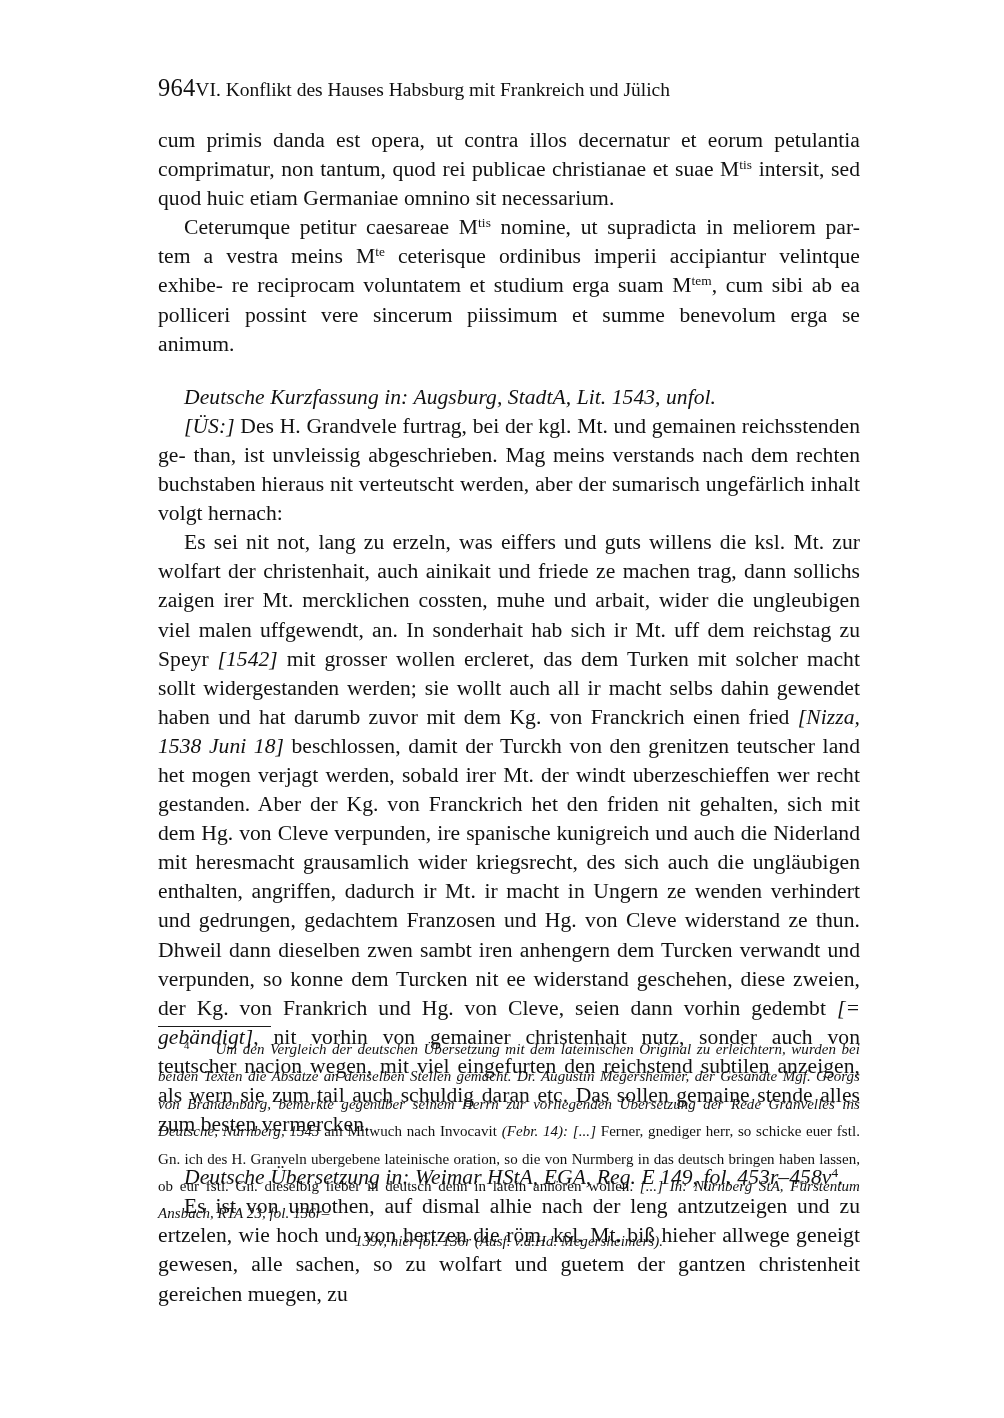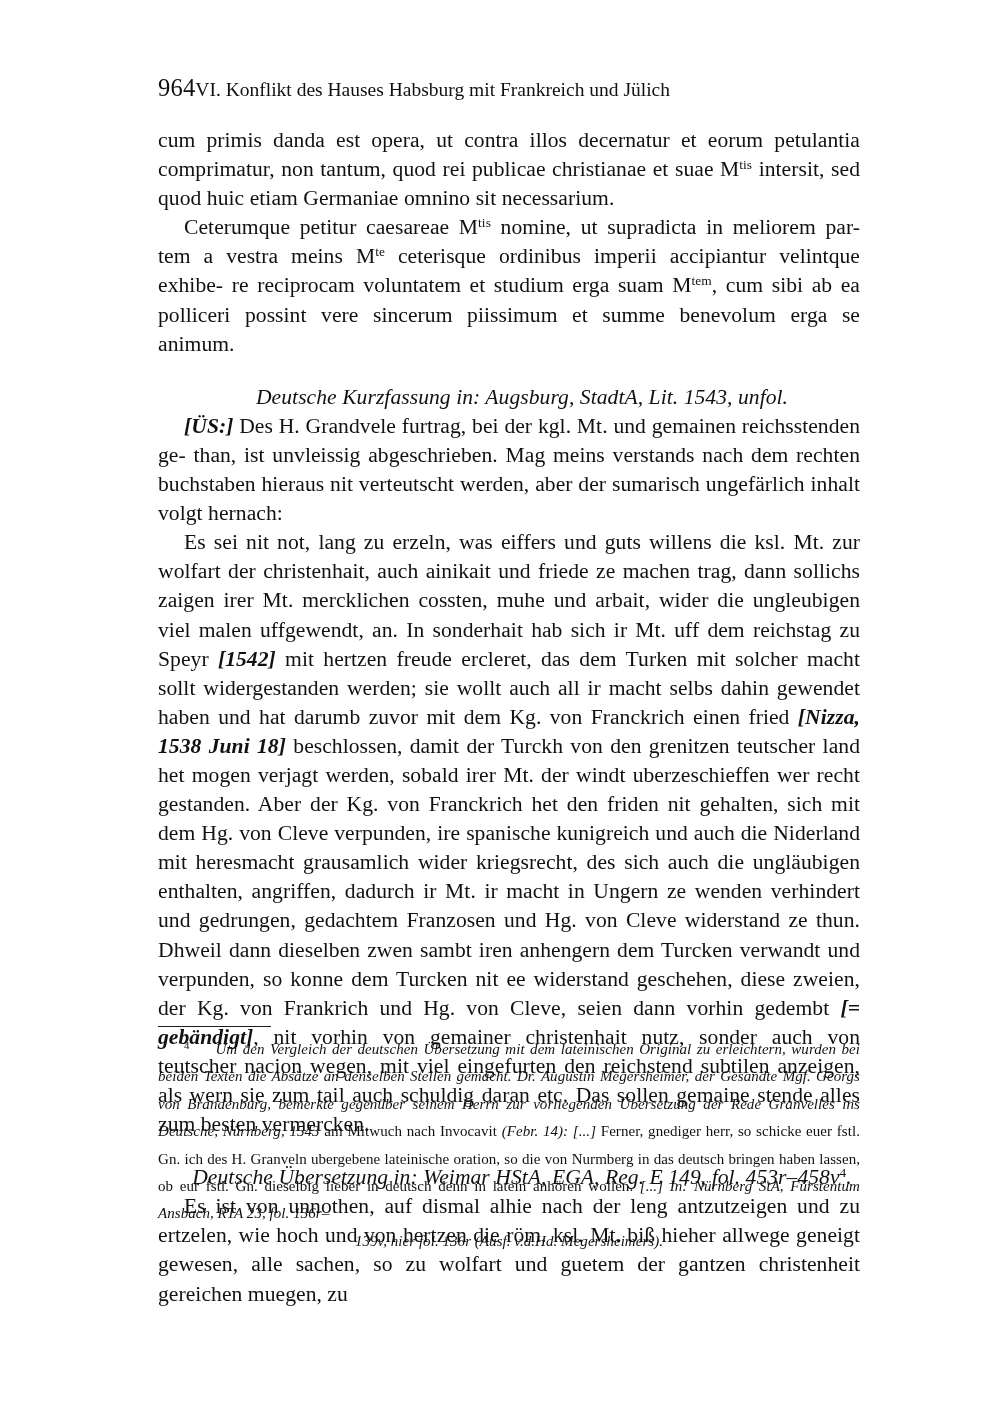--- a/index.html
+++ b/index.html
@@ -54,27 +54,27 @@
     margin: 0;
     font-size: 21.6px;
     line-height: 29.1px;
     text-align: justify;
     text-justify: inter-word;
     hyphens: none;
     letter-spacing: 0.05px;
   }
   p.noindent { text-indent: 0; }
   p.indent { text-indent: 26px; }
-  p.last-line-left { text-align: center; font-family: Liberation Serif, serif; }
+  p.last-line-left { text-align: left; font-family: Liberation Serif, serif; }
   sup {
     font-size: 0.62em;
     line-height: 0;
     vertical-align: 0.52em;
   }
-  .it { font-style: italic; font-weight: bold; }
+  .it { font-style: italic; }
   .gap-med   { height: 24px; }
 
   
   .src-line {
     font-style: italic;
     text-indent: 26px;
   }
 
   
   .footnote-zone {
@@ -140,21 +140,21 @@
     <p class="indent">
       <span class="it">[ÜS:]</span><span> Des H. Grandvele furtrag, bei der kgl. Mt. und gemainen reichsstenden ge-</span>
       <span>than, ist unvleissig abgeschrieben. Mag meins verstands nach dem rechten buchstaben</span>
       <span>hieraus nit verteutscht werden, aber der sumarisch ungefärlich inhalt volgt hernach:</span>
     </p>
 
     <p class="indent">
       <span>Es sei nit not, lang zu erzeln, was eiffers und guts willens die ksl. Mt. zur wolfart</span>
       <span>der christenhait, auch ainikait und friede ze machen trag, dann sollichs zaigen irer Mt.</span>
       <span>mercklichen cossten, muhe und arbait, wider die ungleubigen viel malen uffgewendt,</span>
-      <span>an. In sonderhait hab sich ir Mt. uff dem reichstag zu Speyr </span><span class="it">[1542]</span><span> mit hertzen freude</span>
+      <span>an. In sonderhait hab sich ir Mt. uff dem reichstag zu Speyr </span><span class="it">[1542]</span><span> mit grosser wollen</span>
       <span>ercleret, das dem Turken mit solcher macht sollt widergestanden werden; sie wollt</span>
       <span>auch all ir macht selbs dahin gewendet haben und hat darumb zuvor mit dem Kg.</span>
       <span>von Franckrich einen fried </span><span class="it">[Nizza, 1538 Juni 18]</span><span> beschlossen, damit der Turckh von</span>
       <span>den grenitzen teutscher land het mogen verjagt werden, sobald irer Mt. der windt</span>
       <span>uberzeschieffen wer recht gestanden. Aber der Kg. von Franckrich het den friden nit</span>
       <span>gehalten, sich mit dem Hg. von Cleve verpunden, ire spanische kunigreich und auch die</span>
       <span>Niderland mit heresmacht grausamlich wider kriegsrecht, des sich auch die ungläubigen</span>
       <span>enthalten, angriffen, dadurch ir Mt. ir macht in Ungern ze wenden verhindert und</span>
       <span>gedrungen, gedachtem Franzosen und Hg. von Cleve widerstand ze thun. Dhweil</span>
       <span>dann dieselben zwen sambt iren anhengern dem Turcken verwandt und verpunden, so</span>

